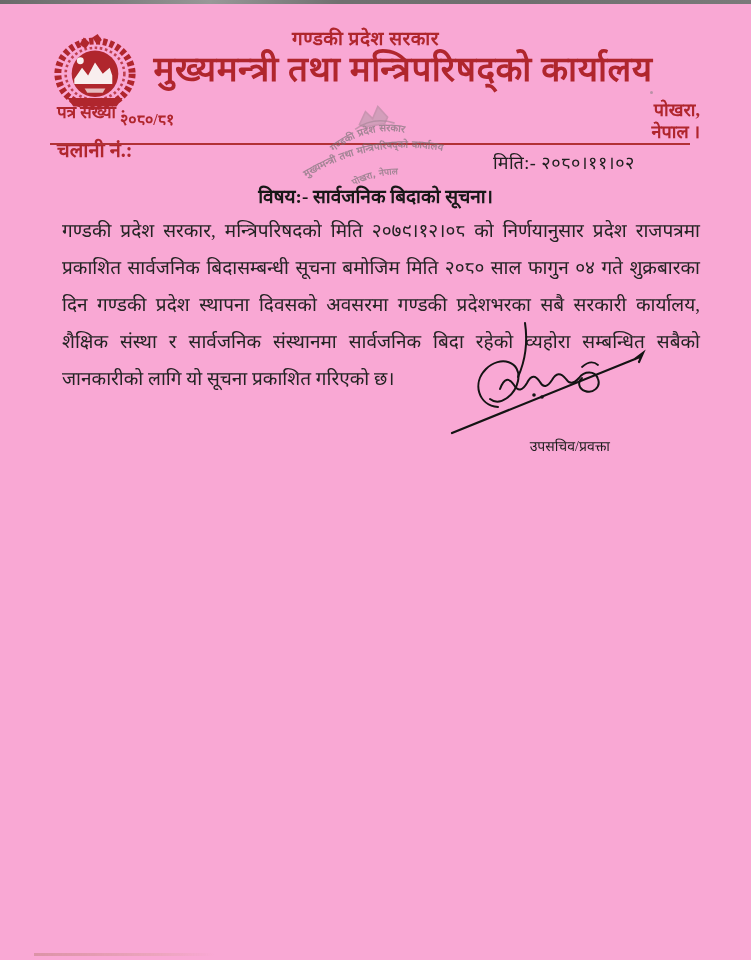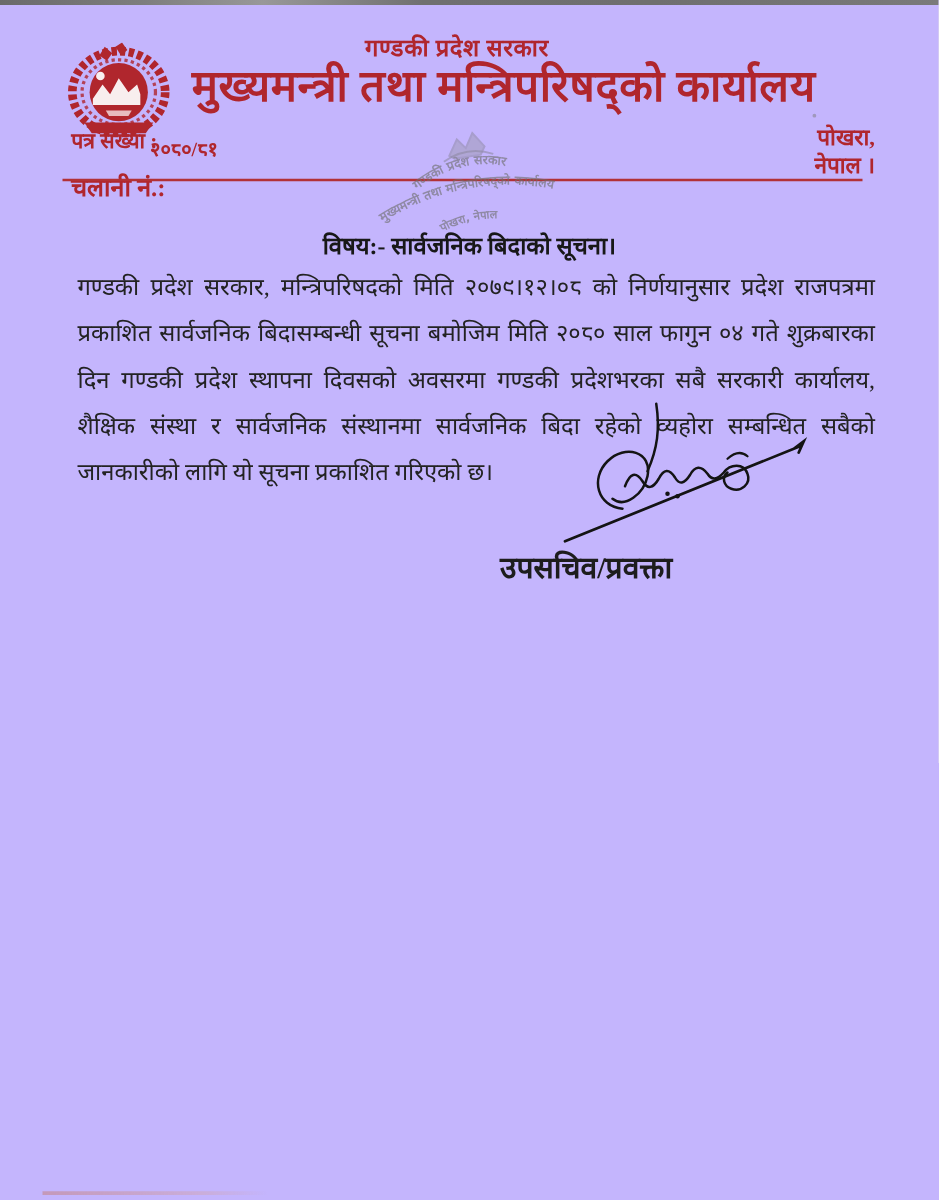--- a/index.html
+++ b/index.html
@@ -1,18 +1,18 @@
 <!DOCTYPE html>
 <html lang="ne"><head>
 <meta charset="utf-8">
 <style>
   html,body{margin:0;padding:0;background:#e8e8e8;}
   .page{
     position:relative;width:751px;height:960px;margin:0 auto;
-    background:#c4b5fd;overflow:hidden;
+    background:#f9a8d4;overflow:hidden;
     font-family:"Liberation Serif","DejaVu Sans",sans-serif;
     color:#262626;
   }
   .scan-strip{position:absolute;top:0;left:0;width:751px;height:4px;
     background:linear-gradient(90deg,#6a6a6a 0%,#7d7d7d 15%,#989898 28%,#707070 45%,#6f6f6f 70%,#7a7a7a 100%);}
   .red{color:#b0262d;}
   .gov-line{position:absolute;top:25px;left:0;width:731px;text-align:center;
     font-size:19px;font-weight:bold;letter-spacing:.5px;}
   .office-line{position:absolute;top:44px;left:88px;width:630px;text-align:center;
     font-size:35px;font-weight:bold;letter-spacing:.5px;}
@@ -28,22 +28,22 @@
   .stamp{position:absolute;top:96px;left:288px;width:180px;height:100px;
     transform:rotate(-9deg);opacity:.62;}
   .date-line{position:absolute;top:150px;left:493px;font-size:18px;color:#1f1f1f;letter-spacing:.5px;}
   .subject-line{position:absolute;top:183px;left:0;width:751px;text-align:center;
     font-size:19px;font-weight:bold;color:#181818;}
   .body-par{position:absolute;top:212px;left:62px;width:638px;
     font-size:19px;line-height:37px;text-align:justify;color:#232323;}
   .signature-svg{position:absolute;top:315px;left:430px;width:230px;height:125px;}
   .sig-name{position:absolute;top:412px;left:420px;width:210px;text-align:center;
     font-size:18px;font-weight:bold;color:#1d1d1d;}
-  .sig-title{position:absolute;top:436px;left:400px;width:210px;text-align:left;
-    font-size:24px;font-weight:bold;color:#1d1d1d;}
+  .sig-title{position:absolute;top:436px;left:400px;width:210px;text-align:right;
+    font-size:14px;font-weight:normal;color:#1d1d1d;}
   .smudge{position:absolute;top:953px;left:34px;width:180px;height:3px;
     background:linear-gradient(90deg,rgba(196,130,130,.55),rgba(214,160,150,.35) 70%,rgba(214,160,150,0));
     filter:blur(.6px);}
   .dot{position:absolute;width:3px;height:3px;border-radius:50%;background:#7c7c7c;opacity:.5;}
 </style>
 </head>
 <body>
 
 <div class="page">
 
@@ -89,20 +89,21 @@
       <path d="M75 26 l8 -12 l6 8 l7 -11 l8 12 l-4 6 h-21 z" fill="#8a8a8a" opacity=".55"></path>
       <path d="M70 30 q20 -10 40 0" opacity=".6"></path>
     </g>
     <g fill="#6f6f6f" font-family="'DejaVu Sans',sans-serif" font-weight="bold">
       <text font-size="10"><textPath href="#arcTop" startOffset="6">गण्डकी प्रदेश सरकार</textPath></text>
       <text font-size="10"><textPath href="#arcMid">मुख्यमन्त्री तथा मन्त्रिपरिषद्को कार्यालय</textPath></text>
       <text font-size="9"><textPath href="#arcBot" startOffset="2">पोखरा, नेपाल</textPath></text>
     </g>
   </svg>
 
+  <div class="date-line">मिति:- २०८०।११।०२</div>
 
   <div class="subject-line">विषय:- सार्वजनिक बिदाको सूचना।</div>
 
   <div class="body-par">गण्डकी प्रदेश सरकार, मन्त्रिपरिषदको मिति २०७९।१२।०८ को निर्णयानुसार प्रदेश राजपत्रमा प्रकाशित सार्वजनिक बिदासम्बन्धी सूचना बमोजिम मिति २०८० साल फागुन ०४ गते शुक्रबारका दिन गण्डकी प्रदेश स्थापना दिवसको अवसरमा गण्डकी प्रदेशभरका सबै सरकारी कार्यालय, शैक्षिक संस्था र सार्वजनिक संस्थानमा सार्वजनिक बिदा रहेको व्यहोरा सम्बन्धित सबैको जानकारीको लागि यो सूचना प्रकाशित गरिएको छ।</div>
 
   <svg class="signature-svg" viewBox="0 0 230 125" aria-hidden="true">
     <g fill="none" stroke="#141414" stroke-width="2" stroke-linecap="round">
       <path d="M22 118 L210 42 M205 44 l8 -6 l-4 9" stroke-width="2.2"></path>
       <path d="M95 8 C98 28 96 44 88 62"></path>
       <path d="M68 92 C48 90 42 68 56 54 C70 40 92 46 88 66 C85 80 70 92 60 84"></path>

